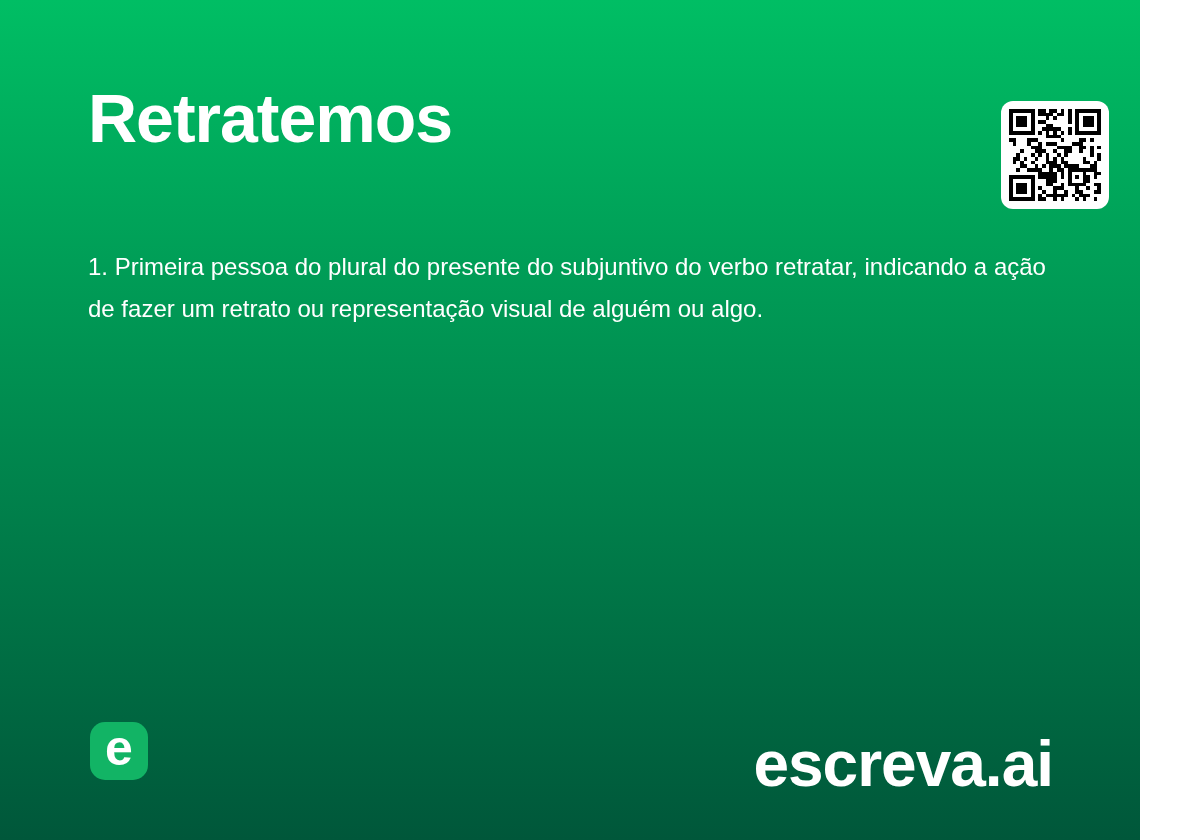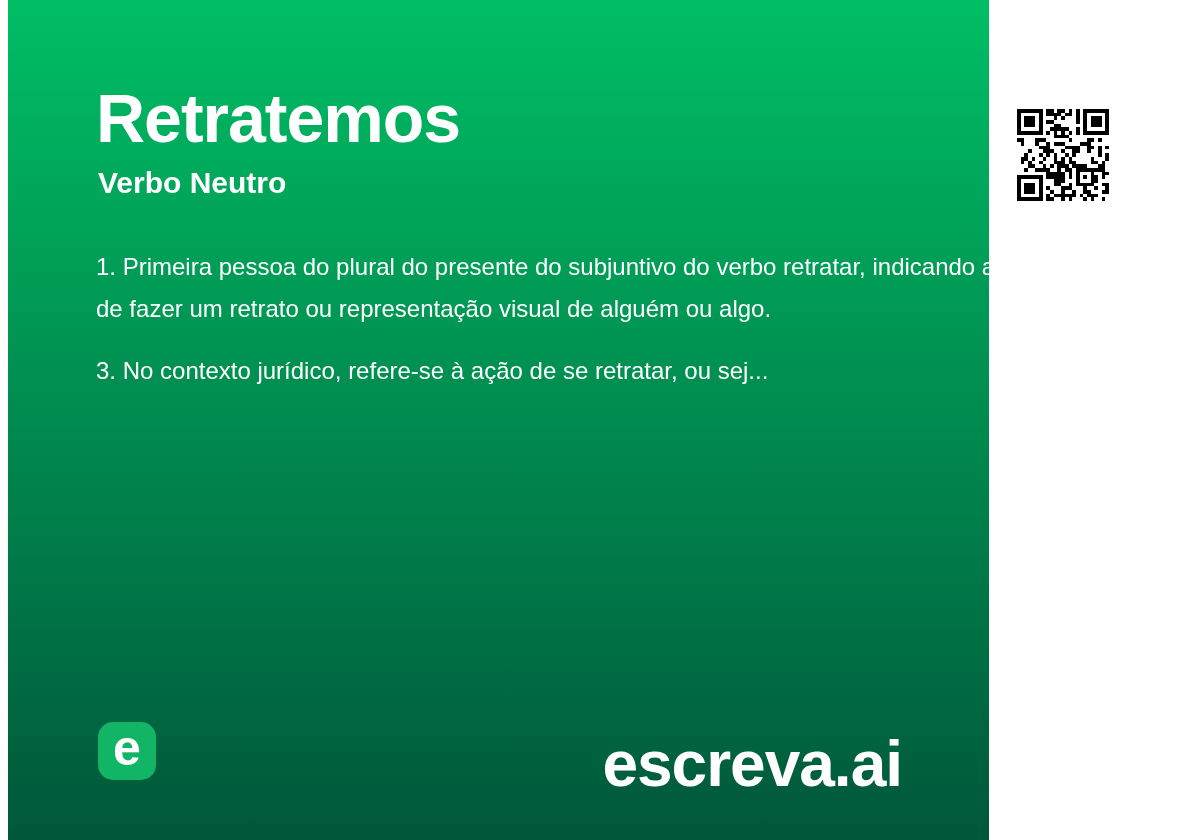--- a/index.html
+++ b/index.html
@@ -11,24 +11,23 @@
     --qr-background:#ffffff;
   }
   *{margin:0;padding:0;box-sizing:border-box;}
   html,body{width:1200px;height:840px;}
   body{
     font-family:"Liberation Sans", sans-serif;
     overflow:hidden;
   }
   .card{
     position:relative;
-    width:981px;height:840px;
+    width:1140px;height:840px;
     background:linear-gradient(180deg, var(--gradient-top) 0%, var(--gradient-bottom) 100%);
     color:var(--text);
-    margin-left:8px;
   }
   .title{
     position:absolute;
     left:88px;top:84px;
     font-size:68px;
     font-weight:700;
     line-height:68px;
     letter-spacing:-1px;
     color:var(--text);
   }
@@ -83,31 +82,29 @@
     color:var(--text);
   }
 </style>
 </head>
 <body>
 
 <div class="card">
 
   <h1 class="title">Retratemos</h1>
 
-  <div class="subtitle">Verbo Neutro</div>
 
   <div class="qr-box">
     <svg width="92" height="92" viewBox="0 0 25 25" shape-rendering="crispEdges" aria-hidden="true">
       <path id="qr-path" fill="#000000" d="M0 0h1v1h-1zM1 0h1v1h-1zM2 0h1v1h-1zM3 0h1v1h-1zM4 0h1v1h-1zM5 0h1v1h-1zM6 0h1v1h-1zM8 0h1v1h-1zM9 0h1v1h-1zM11 0h1v1h-1zM12 0h1v1h-1zM14 0h1v1h-1zM16 0h1v1h-1zM18 0h1v1h-1zM19 0h1v1h-1zM20 0h1v1h-1zM21 0h1v1h-1zM22 0h1v1h-1zM23 0h1v1h-1zM24 0h1v1h-1zM0 1h1v1h-1zM6 1h1v1h-1zM8 1h1v1h-1zM9 1h1v1h-1zM10 1h1v1h-1zM11 1h1v1h-1zM13 1h1v1h-1zM14 1h1v1h-1zM16 1h1v1h-1zM18 1h1v1h-1zM24 1h1v1h-1zM0 2h1v1h-1zM2 2h1v1h-1zM3 2h1v1h-1zM4 2h1v1h-1zM6 2h1v1h-1zM10 2h1v1h-1zM12 2h1v1h-1zM16 2h1v1h-1zM18 2h1v1h-1zM20 2h1v1h-1zM21 2h1v1h-1zM22 2h1v1h-1zM24 2h1v1h-1zM0 3h1v1h-1zM2 3h1v1h-1zM3 3h1v1h-1zM4 3h1v1h-1zM6 3h1v1h-1zM8 3h1v1h-1zM9 3h1v1h-1zM16 3h1v1h-1zM18 3h1v1h-1zM20 3h1v1h-1zM21 3h1v1h-1zM22 3h1v1h-1zM24 3h1v1h-1zM0 4h1v1h-1zM2 4h1v1h-1zM3 4h1v1h-1zM4 4h1v1h-1zM6 4h1v1h-1zM10 4h1v1h-1zM11 4h1v1h-1zM18 4h1v1h-1zM20 4h1v1h-1zM21 4h1v1h-1zM22 4h1v1h-1zM24 4h1v1h-1zM0 5h1v1h-1zM6 5h1v1h-1zM9 5h1v1h-1zM10 5h1v1h-1zM11 5h1v1h-1zM12 5h1v1h-1zM13 5h1v1h-1zM16 5h1v1h-1zM18 5h1v1h-1zM24 5h1v1h-1zM0 6h1v1h-1zM1 6h1v1h-1zM2 6h1v1h-1zM3 6h1v1h-1zM4 6h1v1h-1zM5 6h1v1h-1zM6 6h1v1h-1zM8 6h1v1h-1zM10 6h1v1h-1zM12 6h1v1h-1zM14 6h1v1h-1zM16 6h1v1h-1zM18 6h1v1h-1zM19 6h1v1h-1zM20 6h1v1h-1zM21 6h1v1h-1zM22 6h1v1h-1zM23 6h1v1h-1zM24 6h1v1h-1zM10 7h1v1h-1zM11 7h1v1h-1zM12 7h1v1h-1zM13 7h1v1h-1zM0 8h1v1h-1zM1 8h1v1h-1zM5 8h1v1h-1zM6 8h1v1h-1zM7 8h1v1h-1zM14 8h1v1h-1zM19 8h1v1h-1zM20 8h1v1h-1zM22 8h1v1h-1zM1 9h1v1h-1zM5 9h1v1h-1zM8 9h1v1h-1zM10 9h1v1h-1zM11 9h1v1h-1zM12 9h1v1h-1zM17 9h1v1h-1zM18 9h1v1h-1zM19 9h1v1h-1zM6 10h1v1h-1zM7 10h1v1h-1zM8 10h1v1h-1zM13 10h1v1h-1zM14 10h1v1h-1zM15 10h1v1h-1zM16 10h1v1h-1zM19 10h1v1h-1zM20 10h1v1h-1zM22 10h1v1h-1zM24 10h1v1h-1zM3 11h1v1h-1zM7 11h1v1h-1zM8 11h1v1h-1zM9 11h1v1h-1zM12 11h1v1h-1zM15 11h1v1h-1zM16 11h1v1h-1zM19 11h1v1h-1zM22 11h1v1h-1zM2 12h1v1h-1zM6 12h1v1h-1zM8 12h1v1h-1zM10 12h1v1h-1zM13 12h1v1h-1zM15 12h1v1h-1zM22 12h1v1h-1zM24 12h1v1h-1zM1 13h1v1h-1zM2 13h1v1h-1zM4 13h1v1h-1zM7 13h1v1h-1zM10 13h1v1h-1zM12 13h1v1h-1zM14 13h1v1h-1zM20 13h1v1h-1zM24 13h1v1h-1zM1 14h1v1h-1zM3 14h1v1h-1zM6 14h1v1h-1zM10 14h1v1h-1zM11 14h1v1h-1zM12 14h1v1h-1zM14 14h1v1h-1zM15 14h1v1h-1zM20 14h1v1h-1zM21 14h1v1h-1zM23 14h1v1h-1zM3 15h1v1h-1zM4 15h1v1h-1zM7 15h1v1h-1zM9 15h1v1h-1zM11 15h1v1h-1zM12 15h1v1h-1zM13 15h1v1h-1zM15 15h1v1h-1zM16 15h1v1h-1zM17 15h1v1h-1zM18 15h1v1h-1zM22 15h1v1h-1zM23 15h1v1h-1zM2 16h1v1h-1zM5 16h1v1h-1zM6 16h1v1h-1zM7 16h1v1h-1zM8 16h1v1h-1zM11 16h1v1h-1zM13 16h1v1h-1zM14 16h1v1h-1zM16 16h1v1h-1zM17 16h1v1h-1zM18 16h1v1h-1zM19 16h1v1h-1zM20 16h1v1h-1zM21 16h1v1h-1zM22 16h1v1h-1zM23 16h1v1h-1zM8 17h1v1h-1zM9 17h1v1h-1zM10 17h1v1h-1zM11 17h1v1h-1zM12 17h1v1h-1zM14 17h1v1h-1zM16 17h1v1h-1zM20 17h1v1h-1zM23 17h1v1h-1zM24 17h1v1h-1zM0 18h1v1h-1zM1 18h1v1h-1zM2 18h1v1h-1zM3 18h1v1h-1zM4 18h1v1h-1zM5 18h1v1h-1zM6 18h1v1h-1zM8 18h1v1h-1zM9 18h1v1h-1zM10 18h1v1h-1zM11 18h1v1h-1zM12 18h1v1h-1zM14 18h1v1h-1zM16 18h1v1h-1zM18 18h1v1h-1zM20 18h1v1h-1zM21 18h1v1h-1zM23 18h1v1h-1zM0 19h1v1h-1zM6 19h1v1h-1zM10 19h1v1h-1zM11 19h1v1h-1zM12 19h1v1h-1zM16 19h1v1h-1zM20 19h1v1h-1zM21 19h1v1h-1zM0 20h1v1h-1zM2 20h1v1h-1zM3 20h1v1h-1zM4 20h1v1h-1zM6 20h1v1h-1zM10 20h1v1h-1zM11 20h1v1h-1zM14 20h1v1h-1zM16 20h1v1h-1zM17 20h1v1h-1zM18 20h1v1h-1zM19 20h1v1h-1zM20 20h1v1h-1zM23 20h1v1h-1zM24 20h1v1h-1zM0 21h1v1h-1zM2 21h1v1h-1zM3 21h1v1h-1zM4 21h1v1h-1zM6 21h1v1h-1zM8 21h1v1h-1zM12 21h1v1h-1zM13 21h1v1h-1zM14 21h1v1h-1zM18 21h1v1h-1zM21 21h1v1h-1zM24 21h1v1h-1zM0 22h1v1h-1zM2 22h1v1h-1zM3 22h1v1h-1zM4 22h1v1h-1zM6 22h1v1h-1zM9 22h1v1h-1zM12 22h1v1h-1zM15 22h1v1h-1zM18 22h1v1h-1zM19 22h1v1h-1zM23 22h1v1h-1zM24 22h1v1h-1zM0 23h1v1h-1zM6 23h1v1h-1zM8 23h1v1h-1zM10 23h1v1h-1zM11 23h1v1h-1zM12 23h1v1h-1zM13 23h1v1h-1zM14 23h1v1h-1zM15 23h1v1h-1zM17 23h1v1h-1zM19 23h1v1h-1zM20 23h1v1h-1zM21 23h1v1h-1zM0 24h1v1h-1zM1 24h1v1h-1zM2 24h1v1h-1zM3 24h1v1h-1zM4 24h1v1h-1zM5 24h1v1h-1zM6 24h1v1h-1zM8 24h1v1h-1zM9 24h1v1h-1zM12 24h1v1h-1zM14 24h1v1h-1zM18 24h1v1h-1zM20 24h1v1h-1zM23 24h1v1h-1z"></path>
     </svg>
   </div>
 
   <div class="definitions">
     <p>1. Primeira pessoa do plural do presente do subjuntivo do verbo retratar, indicando a ação de fazer um retrato ou representação visual de alguém ou algo.</p>
-    <p>3. No contexto jurídico, refere-se à ação de se retratar, ou sej...</p>
   </div>
 
   <div class="logo-badge">
     <span>e</span>
   </div>
 
   <div class="wordmark">escreva.ai</div>
 
 </div>
 

